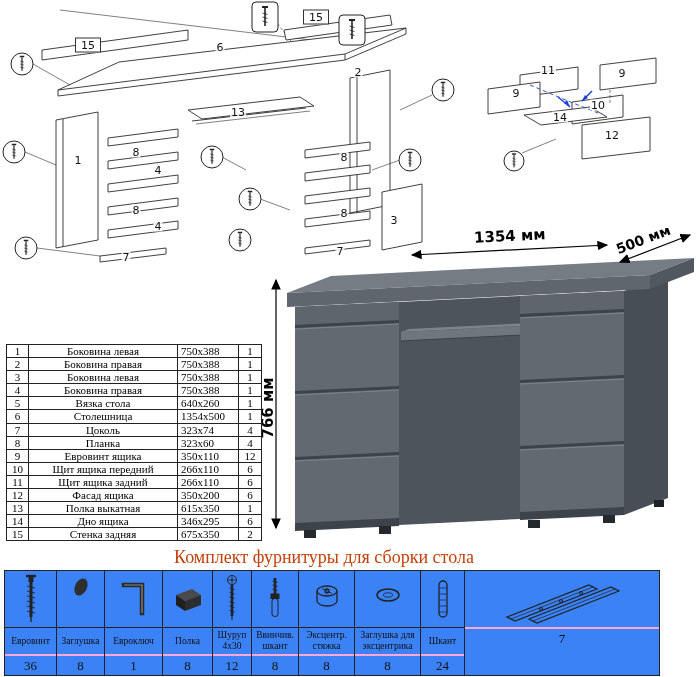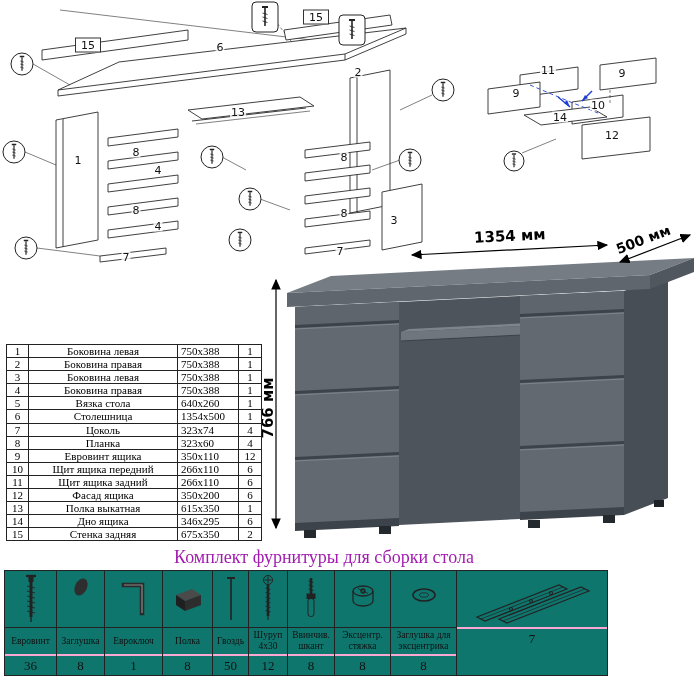--- a/index.html
+++ b/index.html
@@ -14,24 +14,24 @@
   
   #parts-table{position:absolute;left:6px;top:344px}
   #parts-table table{border-collapse:collapse;font:11px/1.1 "Liberation Serif",serif;color:#000}
   #parts-table td{border:1px solid #222;padding:0 3px;height:12px;white-space:nowrap}
   td.c-num{width:15px;text-align:center}
   td.c-name{width:142px;text-align:center}
   td.c-size{width:54px;text-align:left}
   td.c-qty{width:16px;text-align:center}
   
   #sheet-title{position:absolute;top:547px;left:0;width:648px;text-align:center;
-               font:18px "Liberation Serif",serif;color:#a21caf}
+               font:18px "Liberation Serif",serif;color:#c2410c}
   
-  #hardware{position:absolute;left:4px;top:570px;width:604px;border:1.5px solid #222;
-            display:flex;box-sizing:border-box;background:#0f766e}
+  #hardware{position:absolute;left:4px;top:570px;width:656px;border:1.5px solid #222;
+            display:flex;box-sizing:border-box;background:#3b82f6}
   .hw-col{border-right:1px solid #222;display:flex;flex-direction:column;box-sizing:border-box}
   .hw-col:last-child{border-right:none}
   .hw-icon{height:56px;display:flex;align-items:center;justify-content:center;overflow:hidden}
   .hw-name{border-top:1px solid #222;height:27px;font:9.5px/1.12 "Liberation Serif",serif;
            text-align:center;display:flex;align-items:center;justify-content:center;
            padding:1px 2px;box-sizing:border-box}
   .hw-name.left{justify-content:flex-start;text-align:left}
   .hw-qty{border-top:2px solid #f9a8d4;height:19px;font:13px "Liberation Serif",serif;
           display:flex;align-items:center;justify-content:center}
   svg{display:block}
@@ -378,32 +378,20 @@
       <svg width="38" height="52" viewBox="0 0 38 52">
         <polygon points="7,22 23,16 32,22 16,28" fill="#4a4a4a"></polygon>
         <polygon points="7,22 16,28 16,38 7,32" fill="#1f1f1f"></polygon>
         <polygon points="16,28 32,22 32,32 16,38" fill="#2d2d2d"></polygon>
       </svg>
     </div>
     <div class="hw-name">Полка</div>
     <div class="hw-qty">8</div>
   </div>
 
-  <div class="hw-col" style="width:36px">
-    <div class="hw-icon">
-      <svg width="24" height="52" viewBox="0 0 24 52">
-          <g stroke="#222">
-        <line x1="8" y1="5" x2="16" y2="5" stroke-width="2"></line>
-        <line x1="12" y1="5" x2="12" y2="47" stroke-width="1.6"></line>
-      </g>
-        </svg>
-    </div>
-    <div class="hw-name">Гвоздь</div>
-    <div class="hw-qty">50</div>
-  </div>
 
 
   <div class="hw-col" style="width:39px">
     <div class="hw-icon">
       <svg width="28" height="52" viewBox="0 0 28 52">
           <g stroke="#222" fill="none">
         <circle cx="14" cy="7" r="4.5"></circle>
         <line x1="10.5" y1="7" x2="17.5" y2="7" stroke-width="1"></line>
         <line x1="14" y1="3.5" x2="14" y2="10.5" stroke-width="1"></line>
         <line x1="14" y1="11.5" x2="14" y2="43" stroke-width="2.6"></line>
@@ -454,20 +442,32 @@
           <g stroke="#222" fill="none">
         <ellipse cx="20" cy="22" rx="11" ry="6" stroke-width="1.5"></ellipse>
         <ellipse cx="20" cy="22" rx="4.5" ry="2.2" stroke-width="0.8"></ellipse>
       </g>
         </svg>
     </div>
     <div class="hw-name">Заглушка для эксцентрика</div>
     <div class="hw-qty">8</div>
   </div>
 
+  <div class="hw-col" style="width:44px">
+    <div class="hw-icon">
+      <svg width="28" height="52" viewBox="0 0 28 52">
+          <g stroke="#222" fill="none">
+        <rect x="10" y="8" width="8" height="36" rx="4" stroke-width="1.3"></rect>
+        <path d="M10 15 h8 M10 21 h8 M10 27 h8 M10 33 h8 M10 39 h8" stroke-width="0.7"></path>
+      </g>
+        </svg>
+    </div>
+    <div class="hw-name">Шкант</div>
+    <div class="hw-qty">24</div>
+  </div>
 
   <div class="hw-col" style="width:156px;flex:1">
     <div class="hw-icon">
       <svg width="130" height="52" viewBox="0 0 130 52">
           <g stroke="#222" fill="none" stroke-width="1.2">
         <polygon points="10,44 92,12 100,16 18,48"></polygon>
         <line x1="14" y1="46" x2="96" y2="14" stroke-width="0.7"></line>
         <polygon points="32,46 114,14 122,18 40,50"></polygon>
         <line x1="36" y1="48" x2="118" y2="16" stroke-width="0.7"></line>
         <circle cx="44" cy="36" r="1.5"></circle>

